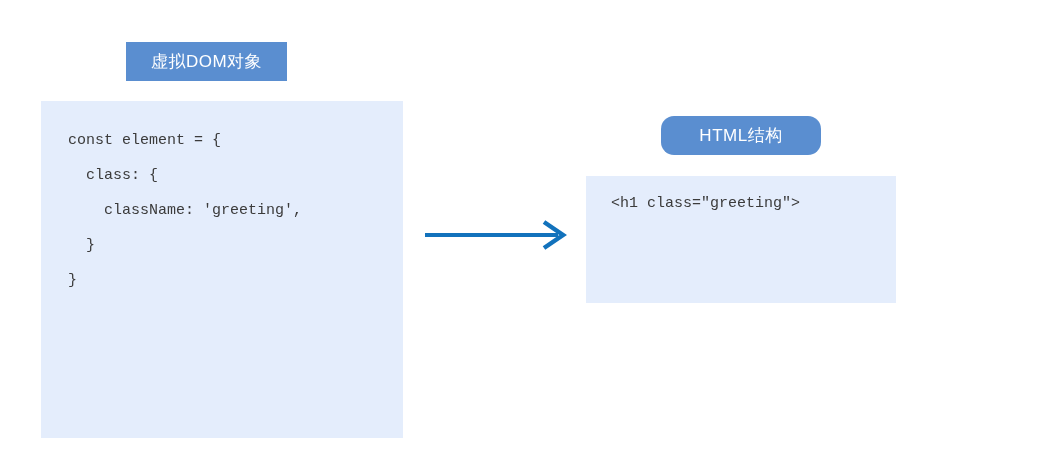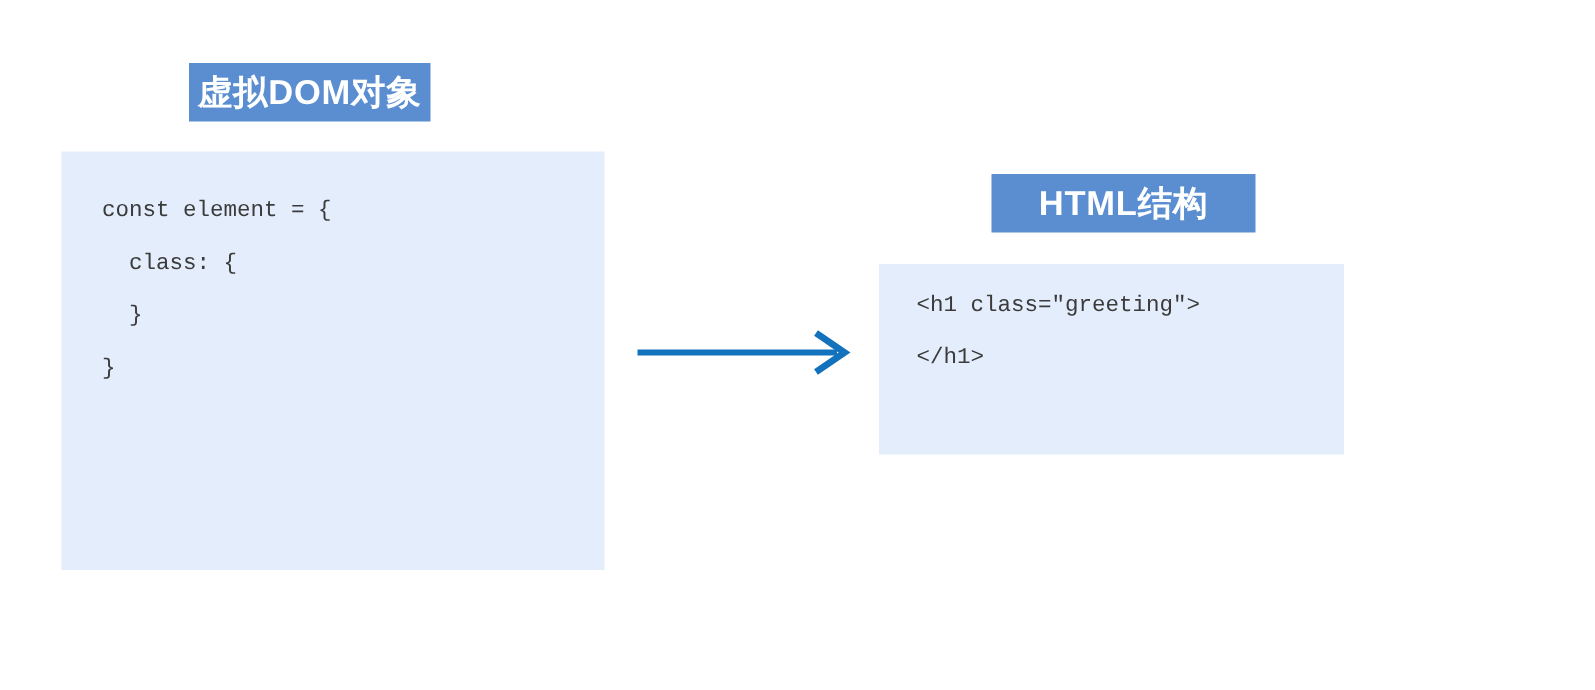--- a/index.html
+++ b/index.html
@@ -15,50 +15,50 @@
     overflow: hidden;
     font-family: "Liberation Sans", sans-serif;
   }
   .label {
     position: absolute;
     background: var(--label-bg, #5A8ED0);
     color: var(--label-text, #ffffff);
     display: flex;
     align-items: center;
     justify-content: center;
-    font-size: 23px;
+    font-size: 17px;
     letter-spacing: 0.5px;
-    font-weight: bold;
   }
   .label-virtual-dom {
     left: 126px;
     top: 42px;
     width: 161px;
     height: 39px;
   }
   .label-html {
     left: 661px;
     top: 116px;
-    width: 176px;
+    width: 160px;
     height: 39px;
+    border-radius: 13px;
   }
   .code-block {
     position: absolute;
     background: var(--code-bg, #E4EDFC);
     color: var(--code-text, #3B3B3B);
     font-family: "Liberation Mono", "DejaVu Sans Mono", monospace;
     font-size: 15px;
     line-height: 35px;
     box-sizing: border-box;
   }
   .code-block-virtual-dom {
     left: 41px;
     top: 101px;
     width: 362px;
-    height: 279px;
+    height: 337px;
     padding: 22px 10px 12px 27px;
   }
   .code-block-html {
     left: 586px;
     top: 176px;
     width: 310px;
     height: 127px;
     padding: 10px 10px 12px 25px;
   }
   .code-line {
@@ -76,29 +76,29 @@
 </head>
 <body>
 
 <div class="canvas">
 
   <div class="label label-virtual-dom">虚拟DOM对象</div>
 
   <div class="code-block code-block-virtual-dom">
     <div class="code-line">const element = {</div>
     <div class="code-line">  class: {</div>
+    <div class="code-line">    className: 'greeting',</div>
     <div class="code-line">  }</div>
     <div class="code-line">}</div>
   </div>
 
   <svg class="arrow-svg" viewBox="0 0 150 40" xmlns="http://www.w3.org/2000/svg">
     <line x1="3" y1="20" x2="136" y2="20" stroke="currentColor" stroke-width="4"></line>
     <polyline points="122,7 141,20 122,33" fill="none" stroke="currentColor" stroke-width="4.5"></polyline>
   </svg>
 
   <div class="label label-html">HTML结构</div>
 
   <div class="code-block code-block-html">
     <div class="code-line">&lt;h1 class="greeting"&gt;</div>
-    <div class="code-line">&lt;/h1&gt;</div>
   </div>
 
 </div>
 
 </body></html>

